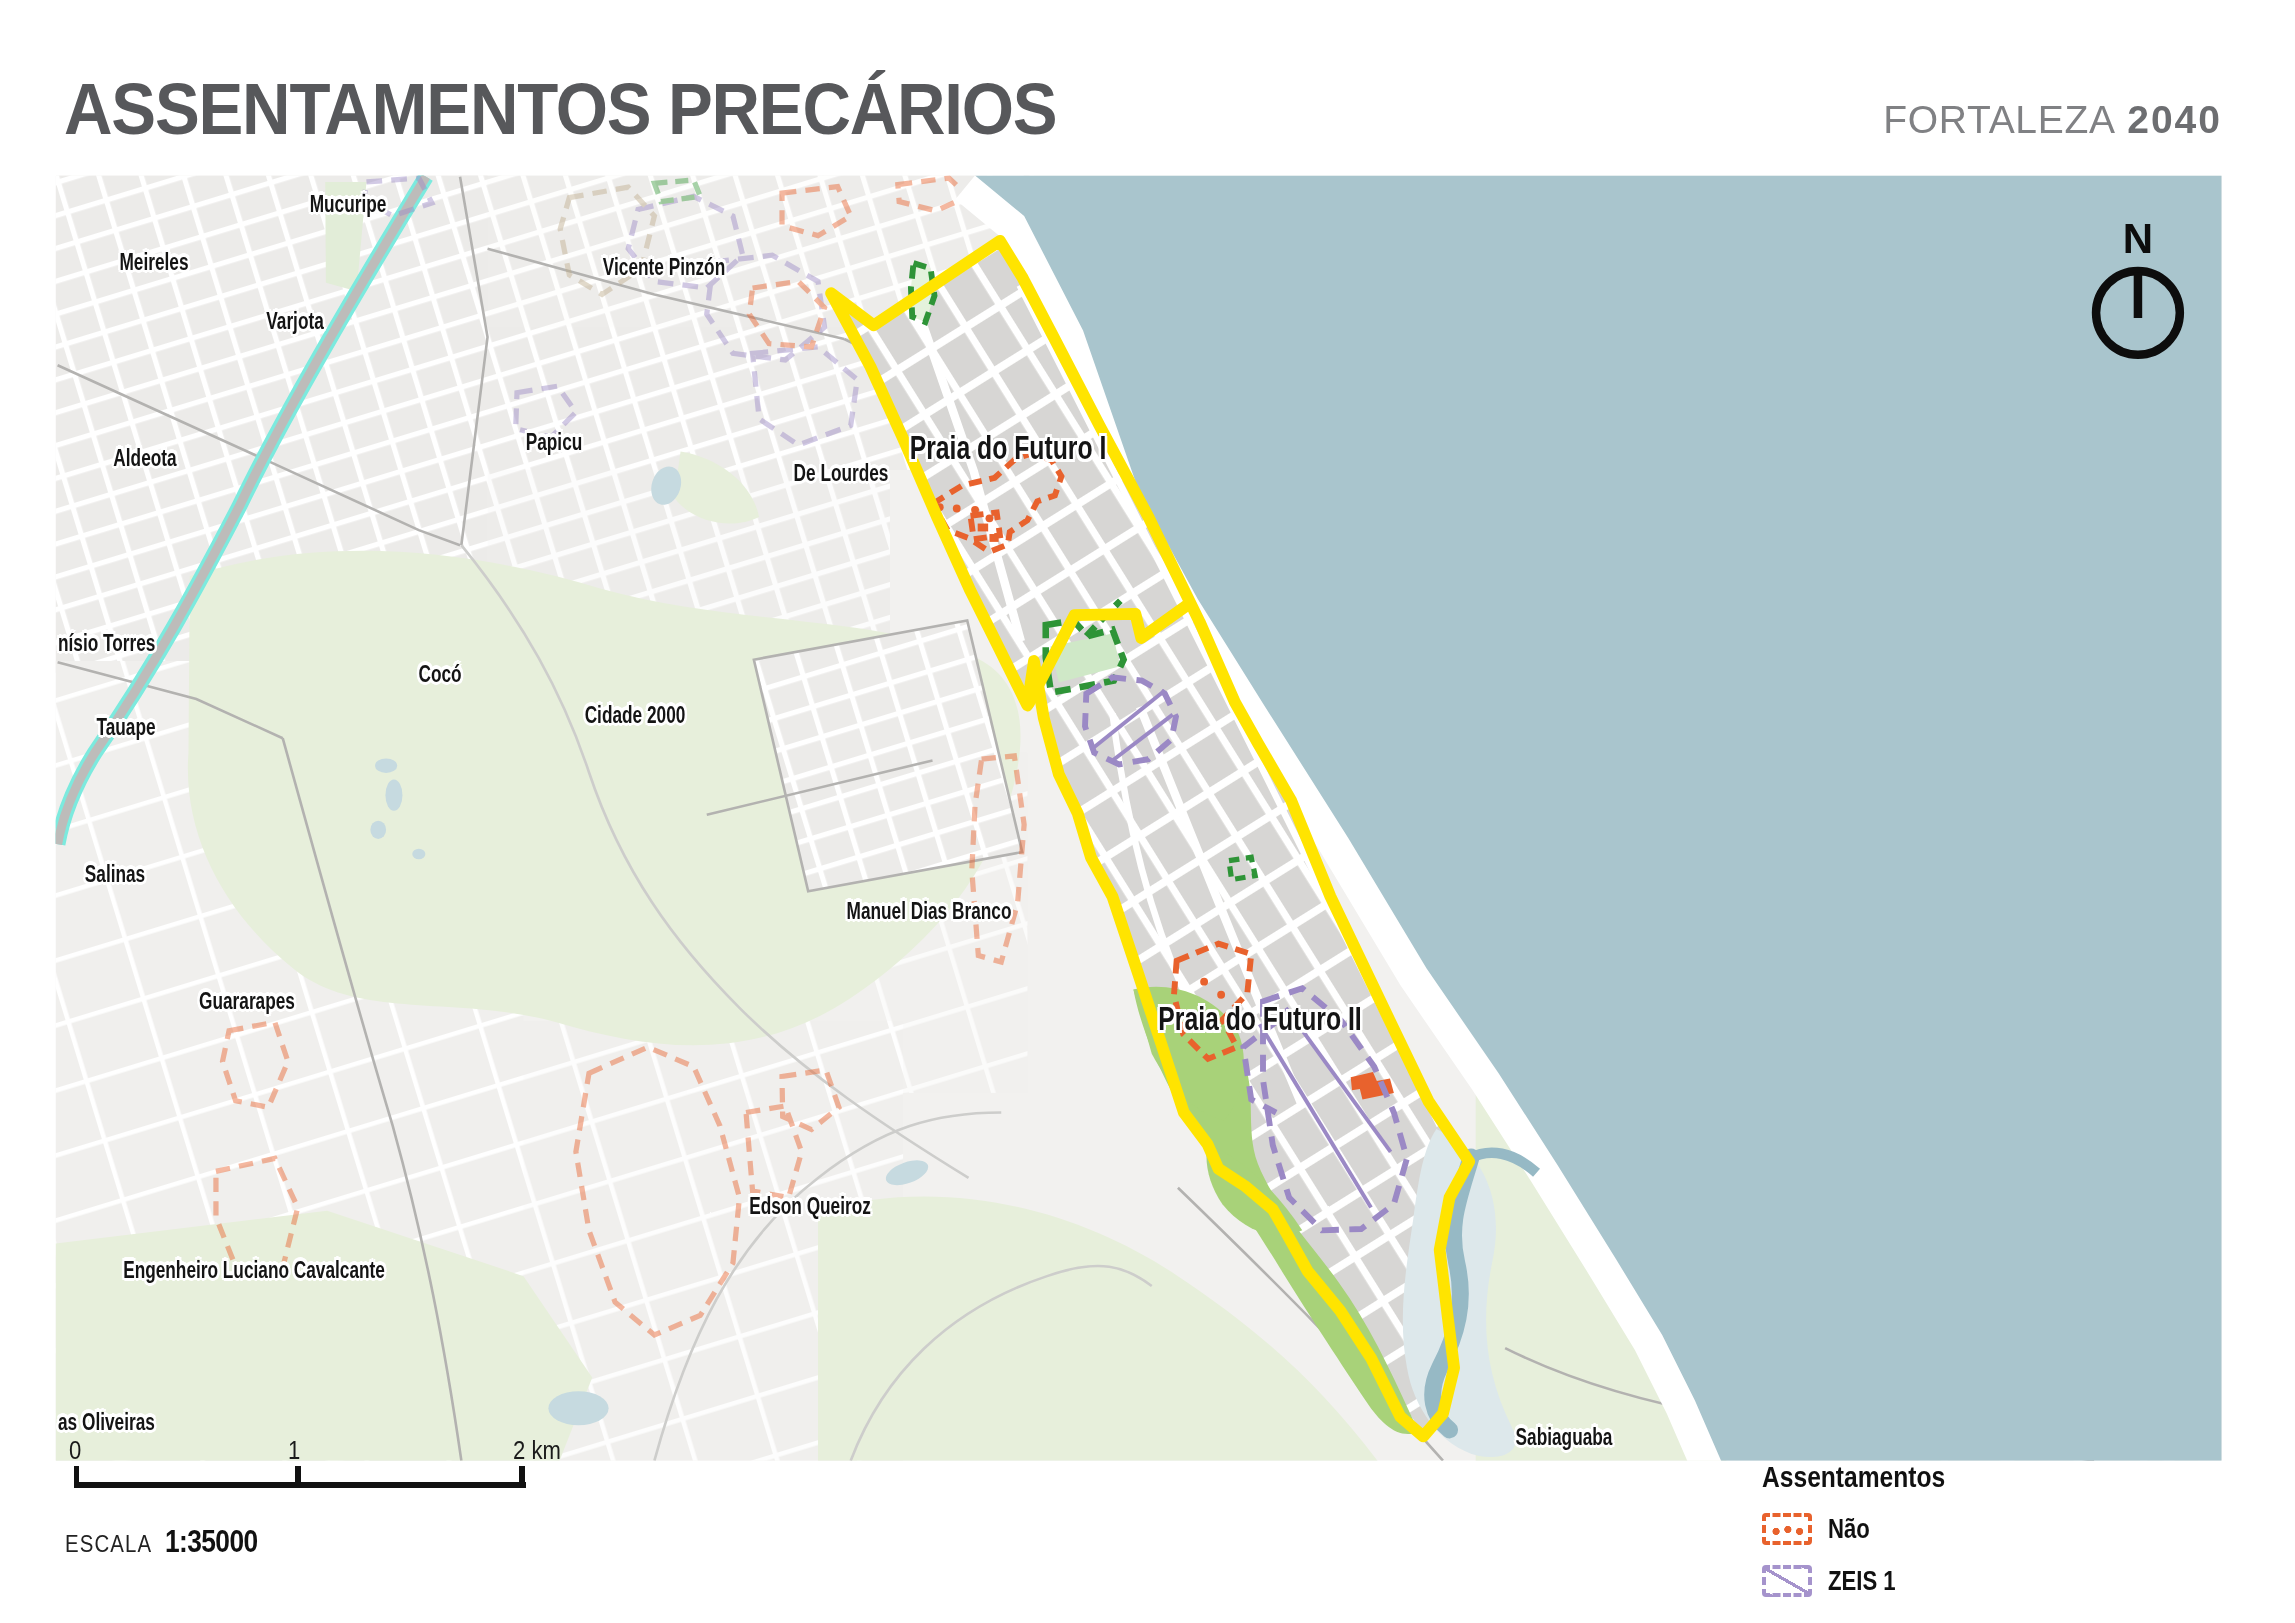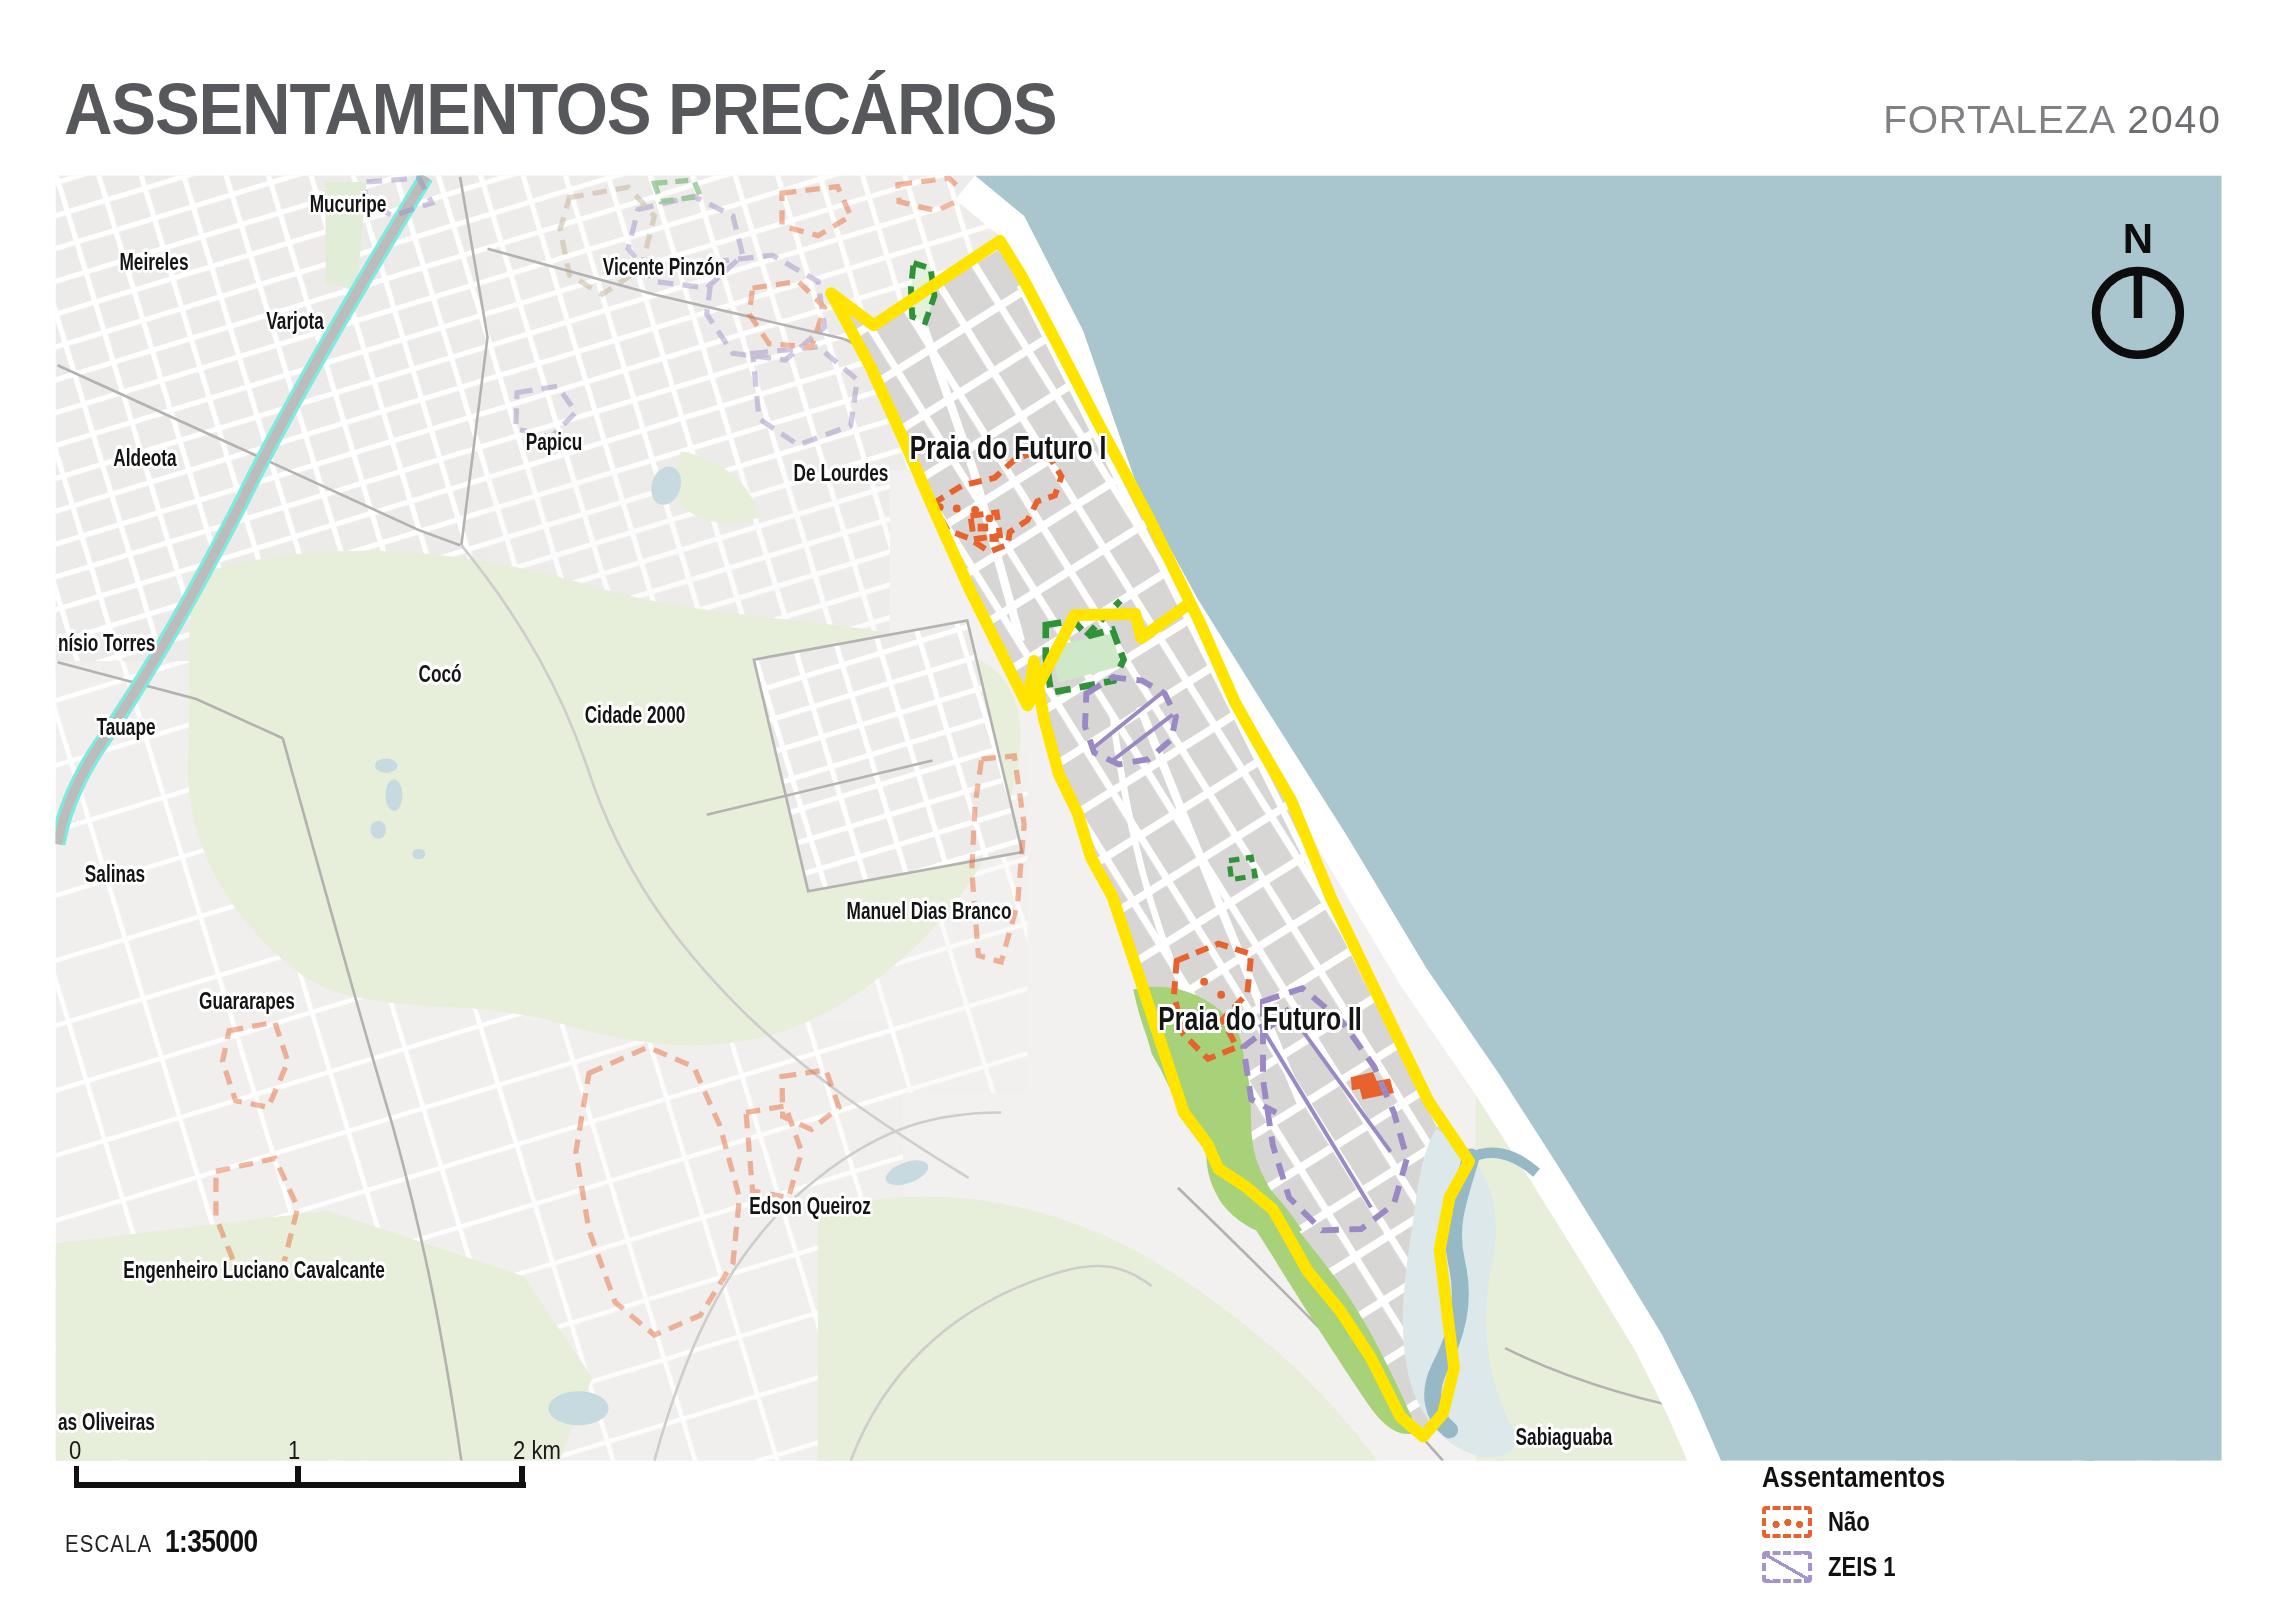--- a/index.html
+++ b/index.html
@@ -12,21 +12,21 @@
     position:absolute; left:64px; top:67px;
     font-size:73px; font-weight:700; color:#57585b;
     letter-spacing:-1.3px; white-space:nowrap;
     transform:scaleX(.92); transform-origin:left top;
   }
   .brand {
     position:absolute; right:73px; top:98px;
     font-size:39px; font-weight:400; color:#808184;
     letter-spacing:0.7px; white-space:nowrap;
   }
-  .brand .bold { font-weight:400; color:#6d6e71; letter-spacing:2px; }
+  .brand .bold { font-weight:700; color:#6d6e71; letter-spacing:2px; }
   
   .map-svg { position:absolute; left:0; top:0; }
   #label-layer { position:absolute; left:0; top:0; width:2295px; height:1432px; pointer-events:none; }
   .map-label {
     position:absolute; font-weight:700; font-size:23px; color:#141414;
     white-space:nowrap; transform:translate(-50%,-50%) scaleX(.75);
     text-shadow:-2.6px -2.6px 0 #fff, 2.6px -2.6px 0 #fff, -2.6px 2.6px 0 #fff, 2.6px 2.6px 0 #fff,
                  0 -3.3px 0 #fff, 0 3.3px 0 #fff, -3.3px 0 0 #fff, 3.3px 0 0 #fff;
   }
   .map-label.major { font-size:33px; }
@@ -47,21 +47,21 @@
   .escala-ratio {
     position:absolute; left:165px; top:1524px; font-size:31px; font-weight:700; color:#111;
     transform:scaleX(.85); transform-origin:left top; letter-spacing:-0.7px;
   }
   
   .legend { position:absolute; left:1762px; top:1456px; display:flex; gap:36px; }
   .lg-col { display:flex; flex-direction:column; }
   .lg-col1 { width:196px; }
   .lg-col2 { width:275px; }
   .lg-title { font-size:30px; font-weight:700; color:#111; transform:scaleX(.82); transform-origin:left center; height:42px; display:flex; align-items:center; }
-  .lg-row { display:flex; align-items:center; height:42px; margin-top:3px; }
+  .lg-row { display:flex; align-items:center; height:42px; margin-top:10px; }
   .lg-label { font-size:27px; font-weight:700; color:#111; margin-left:15.7px; transform:scaleX(.82); transform-origin:left center; white-space:nowrap; }
   .sw { display:inline-block; width:42px; height:23.6px; border-radius:3.9px; flex:0 0 auto; }
   .sw-nao {
     border:4.6px dashed #e8622d; background-color:#fff;
     background-image: radial-gradient(circle at 24% 60%, #e8622d 3.3px, transparent 3.9px),
                       radial-gradient(circle at 52% 52%, #e8622d 3.3px, transparent 3.9px),
                       radial-gradient(circle at 80% 60%, #e8622d 3.3px, transparent 3.9px);
   }
   .sw-zeis1 {
     border:4.6px dashed #a593cc;

